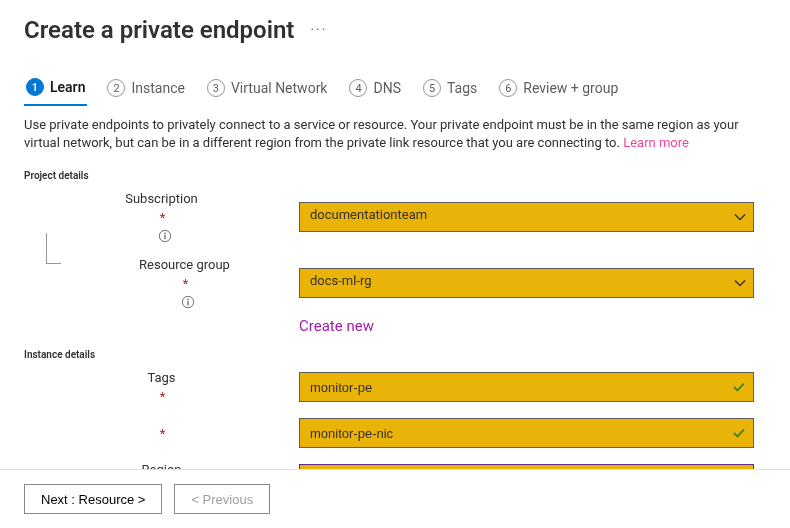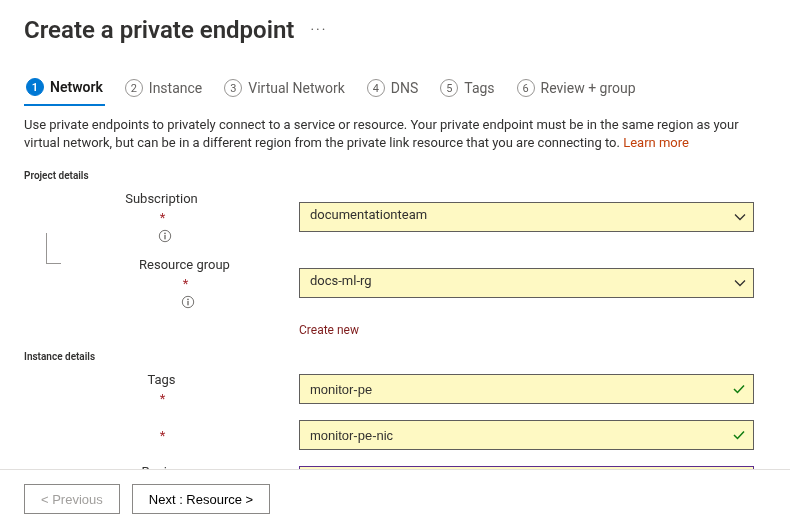--- a/index.html
+++ b/index.html
@@ -41,26 +41,26 @@
     width: 18px; height: 18px; border-radius: 50%;
     border: 1px solid #979593;
     font-size: 11px; color: #605e5c;
     background: #ffffff;
   }
   .tab.active .step-circle {
     background: #0078d4; border-color: #0078d4; color: #ffffff;
   }
 
   .description { font-size: 13px; color: #323130; line-height: 18px; margin-bottom: 18px; }
-  .description a { color: #c2410c; text-decoration: none; }
+  .description a { color: #ec4899; text-decoration: none; }
 
   .section-header { font-size: 10px; font-weight: 600; margin: 14px 0 10px 0; }
 
   .form-row { display: flex; align-items: center; margin-bottom: 14px; }
-  .form-row.rg { margin-bottom: 8px; justify-content: space-between; }
+  .form-row.rg { margin-bottom: 2px; justify-content: space-between; }
   .label-col { width: 275px; display: flex; align-items: center; gap: 4px; font-size: 13px; color: #323130; position: relative; flex-direction: column;}
   .label-col .req { color: #a4262c; margin-left: 2px; }
   .label-col.indent { padding-left: 46px; position: relative; }
   .label-col.indent::before {
     content: "";
     position: absolute;
     left: 22px;
     top: -24px;
     width: 14px;
     height: 30px;
@@ -69,42 +69,42 @@
   }
 
   .field-col { flex: 1; position: relative; }
   .control {
     width: 100%;
     height: 30px;
     border: 1px solid #605e5c;
     padding: 4px 28px 4px 10px;
     font-size: 13px;
     color: #323130;
-    background: #fef9c3;
+    background: #eab308;
   }
   .control.region {
     border: 1px solid #5b2d8e;
   }
   .chevron, .check {
     position: absolute;
     right: 8px; top: 50%; transform: translateY(-50%);
     pointer-events: none;
   }
   .chevron svg { width: 12px; height: 12px; display:block;}
   .check svg { width: 14px; height: 14px; display:block;}
 
   .info-icon {
     display: inline-flex;
     margin-left: 6px;
   }
   .info-icon svg { width: 14px; height: 14px; display:block;}
 
   .link-button {
-    color: #7f1d1d;
-    font-size: 12px;
+    color: #a21caf;
+    font-size: 15px;
     margin-top: 6px;
     cursor: pointer;
     display: inline-block;
   }
   .link-row { padding-left: 275px; margin-bottom: 12px;}
 
   .footer {
     position: absolute;
     left: 0; right: 0; bottom: 0;
     border-top: 1px solid #e1dfdd;
@@ -130,21 +130,21 @@
 
 <div class="page">
   <div class="title-row">
     <h1 class="page-title">Create a private endpoint</h1>
     <span class="more-dots">···</span>
   </div>
 
   <div class="tabs">
     <div class="tab active">
       <span class="step-circle">1</span>
-      <span>Network</span>
+      <span>Learn</span>
     </div>
     <div class="tab">
       <span class="step-circle">2</span>
       <span>Instance</span>
     </div>
     <div class="tab">
       <span class="step-circle">3</span>
       <span>Virtual Network</span>
     </div>
     <div class="tab">
@@ -256,15 +256,15 @@
       <span class="chevron">
         <svg viewBox="0 0 12 12">
             <path d="M1 3.5 L6 8.5 L11 3.5" fill="none" stroke="#323130" stroke-width="1.3"></path>
           </svg>
       </span>
     </div>
   </div>
 </div>
 
 <div class="footer">
+  <button class="btn">Next : Resource  &gt;</button>
   <button class="btn" disabled="">&lt;  Previous</button>
-  <button class="btn">Next : Resource  &gt;</button>
 </div>
 
 </body></html>

